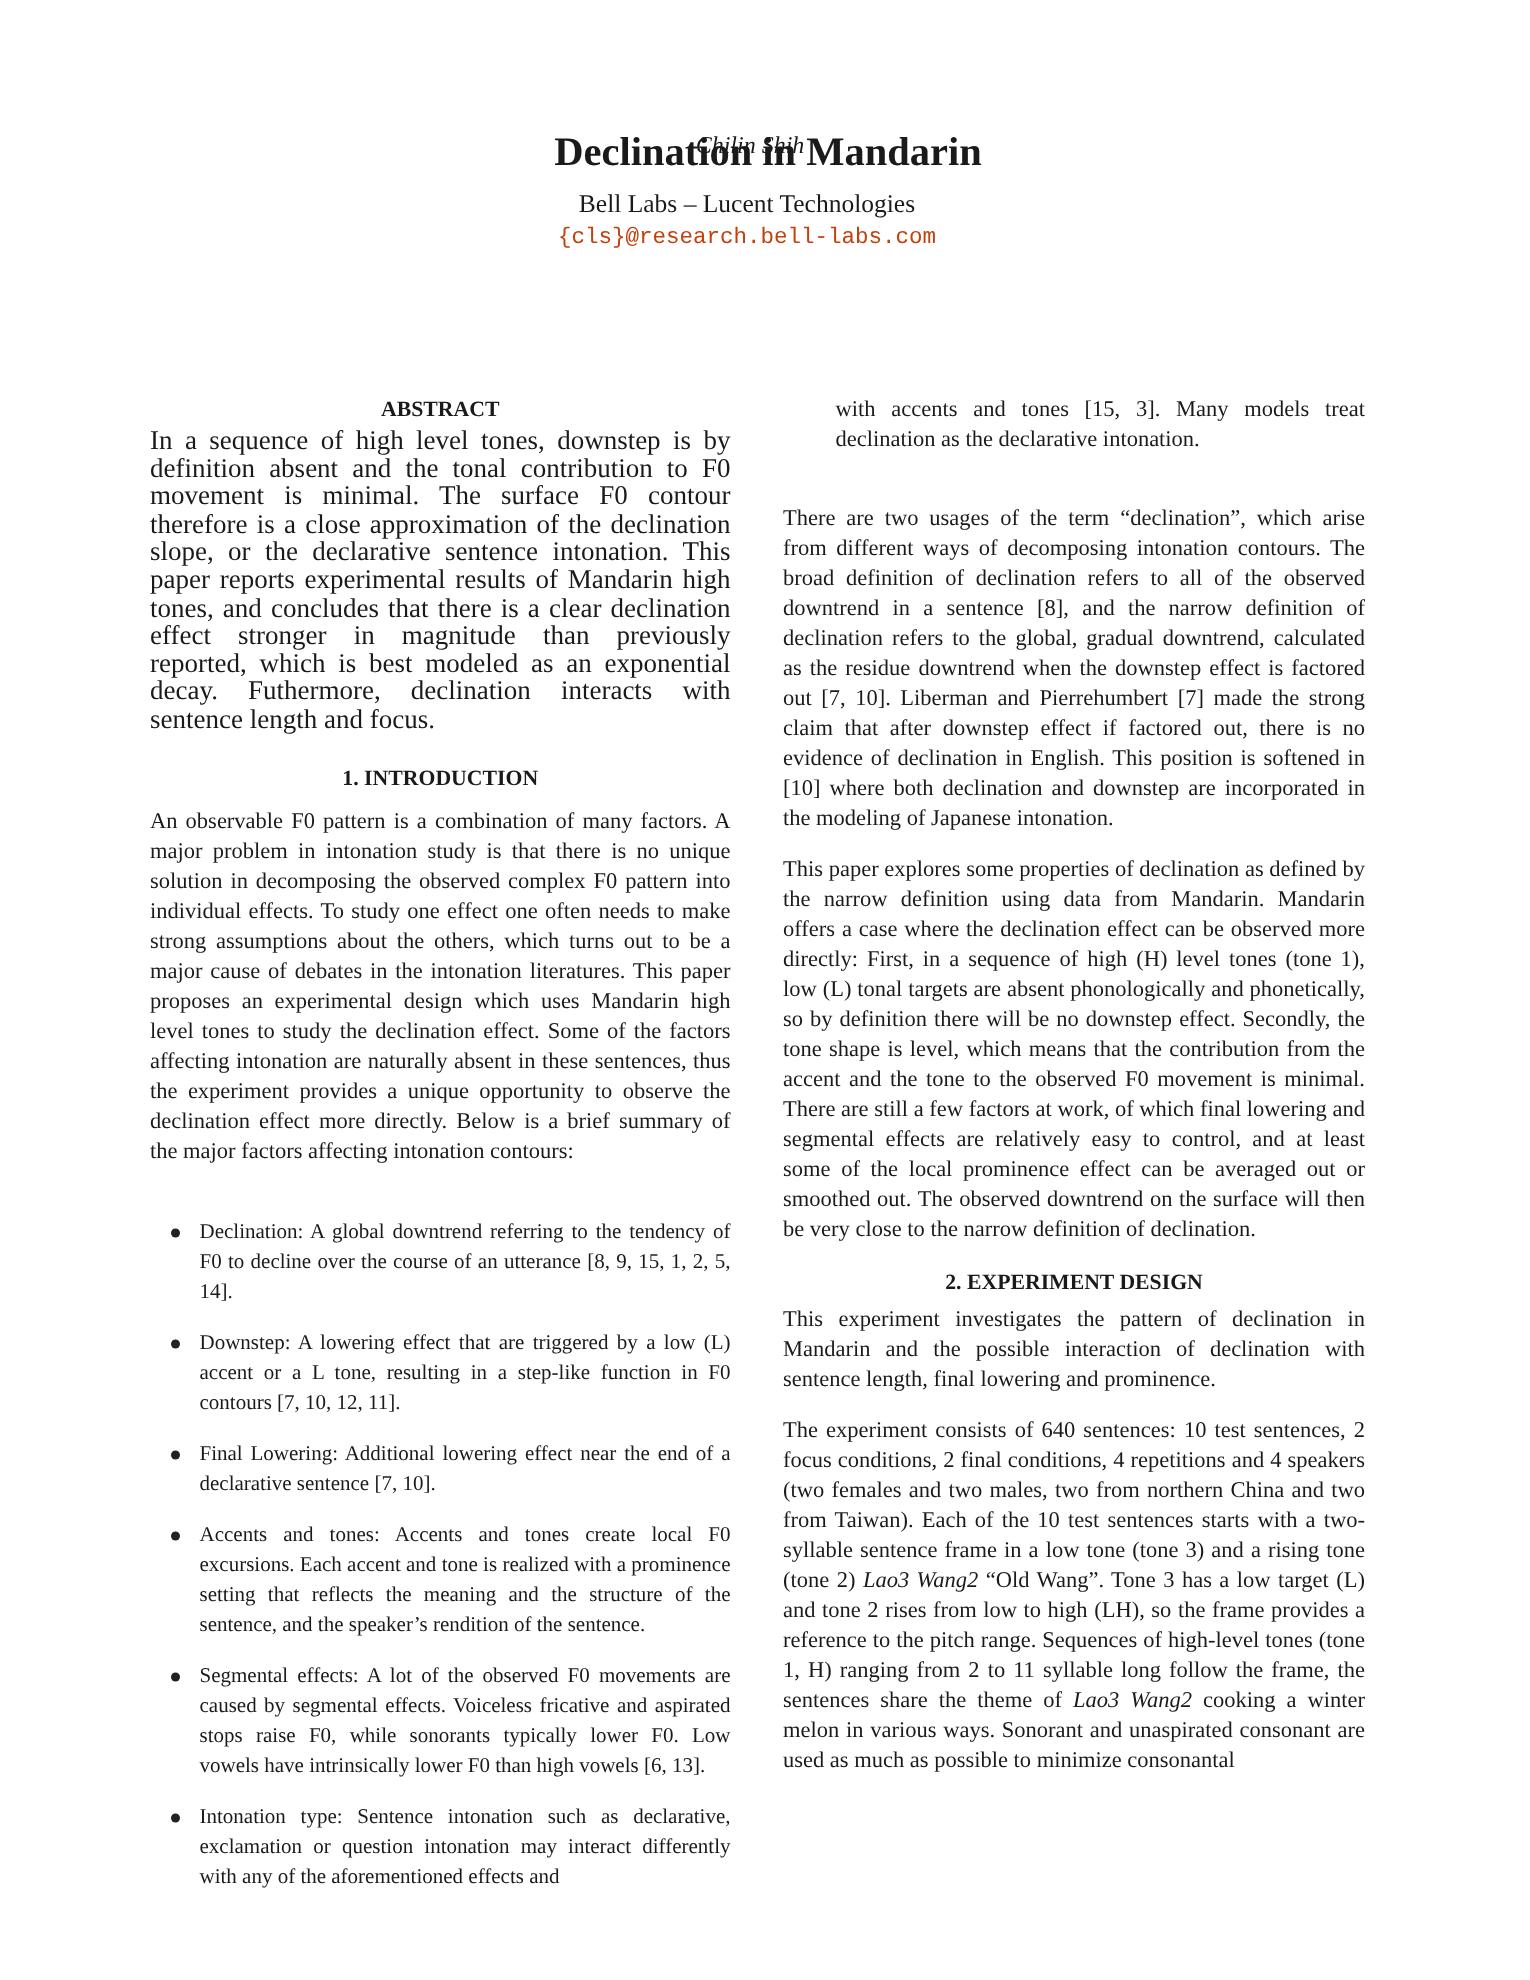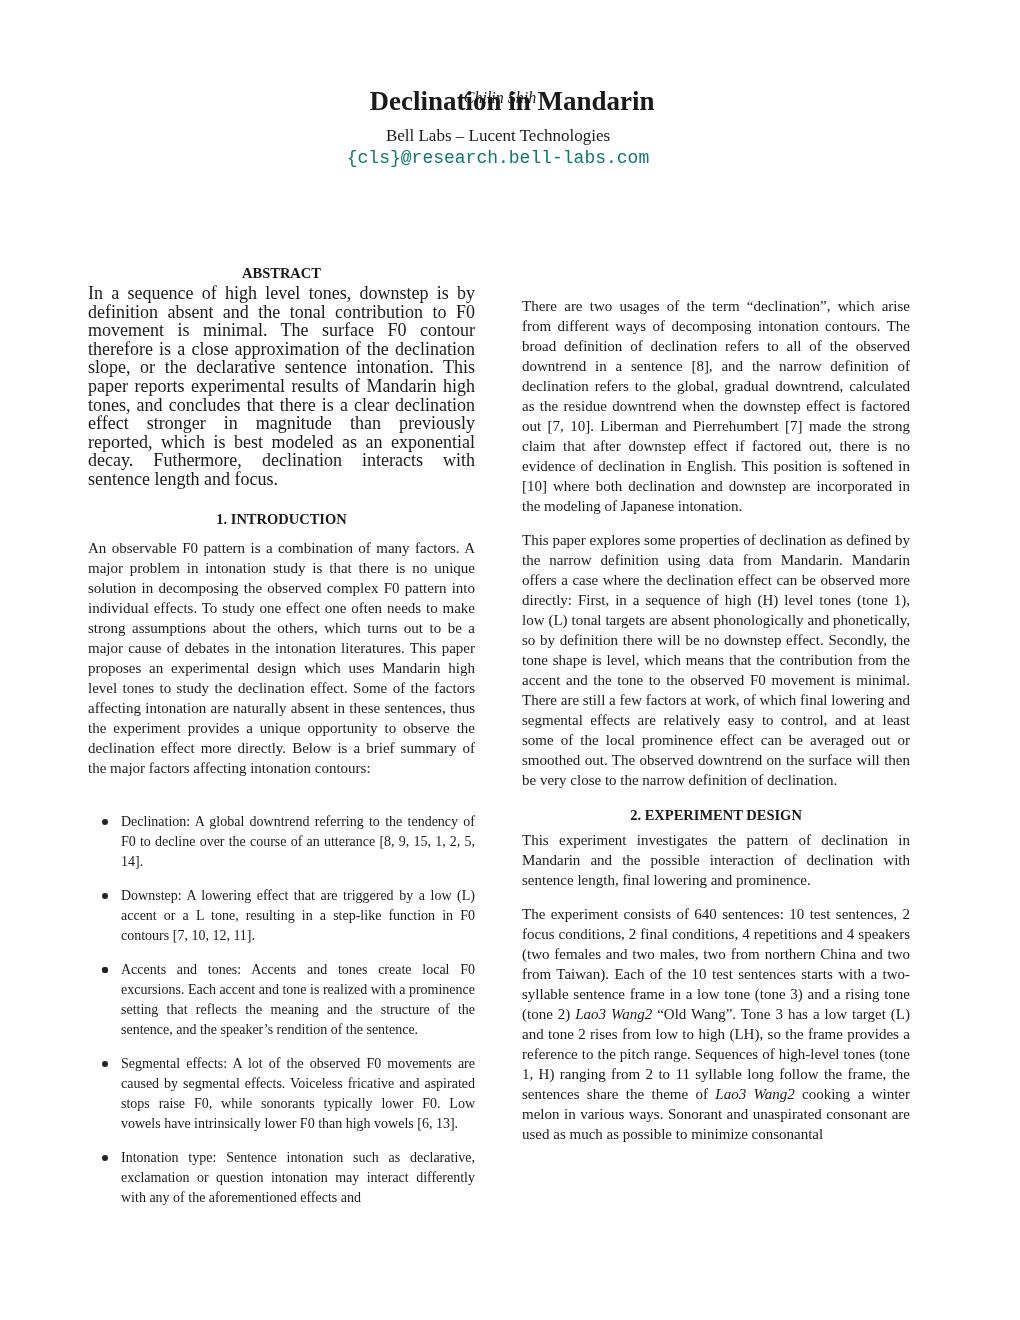--- a/index.html
+++ b/index.html
@@ -4,23 +4,23 @@
 <style>
   html, body { margin:0; padding:0; background:#ffffff; }
   body { width:1020px; height:1320px; position:relative; overflow:hidden; color:#1a1a1a;
          font-family:"Liberation Serif", serif; }
   .title { position:absolute; top:40px; left:12px; width:1000px; text-align:center;
            font-weight:bold; font-size:27px; line-height:34px;margin-top:44px; }
   .author { position:absolute; top:88px; left:0; width:1000px; text-align:center;
             font-style:italic; font-size:16px; line-height:20px; }
   .affil { position:absolute; top:124px; left:0; width:996px; text-align:center;
            font-size:17px; line-height:23px; }
-  .email { font-family:"Liberation Mono", monospace; font-size:18px; color:#0f766e; }
+  .email { font-family:"Liberation Mono", monospace; font-size:15px; color:#c2410c; }
   .col { position:absolute; top:263px; }
-  .col-left { left:88px; width:387px; }
+  .col-left { left:100px; width:387px; }
   .col-right { left:522px; width:388px; }
   h2 { margin:0; text-align:center; font-size:14.5px; font-weight:bold; line-height:20px; }
   .abstract-text { font-size:18px; line-height:18.6px; text-align:justify; margin:1px 0 0 0; }
   p { margin:0; font-size:15px; line-height:20px; text-align:justify; }
   ul.bullets { list-style:none; margin:0; padding:0; }
   ul.bullets li { position:relative; padding-left:33px; margin-bottom:14px;
                   font-size:14px; line-height:20px; text-align:justify; }
   ul.bullets li .dot { position:absolute; left:14px; top:7px; width:6px; height:6px;
                        border-radius:50%; background:#222; }
   .cont { padding-left:35px; }
@@ -40,28 +40,29 @@
   <h2>ABSTRACT</h2>
   <p class="abstract-text">In a sequence of high level tones, downstep is by definition absent and the tonal contribution to F0 movement is minimal. The surface F0 contour therefore is a close approximation of the declination slope, or the declarative sentence intonation. This paper reports experimental results of Mandarin high tones, and concludes that there is a clear declination effect stronger in magnitude than previously reported, which is best modeled as an exponential decay. Futhermore, declination interacts with sentence length and focus.</p>
   <div style="height:20px"></div>
   <h2>1. INTRODUCTION</h2>
   <div style="height:9px"></div>
   <p>An observable F0 pattern is a combination of many factors. A major problem in intonation study is that there is no unique solution in decomposing the observed complex F0 pattern into individual effects. To study one effect one often needs to make strong assumptions about the others, which turns out to be a major cause of debates in the intonation literatures. This paper proposes an experimental design which uses Mandarin high level tones to study the declination effect. Some of the factors affecting intonation are naturally absent in these sentences, thus the experiment provides a unique opportunity to observe the declination effect more directly. Below is a brief summary of the major factors affecting intonation contours:</p>
   <div style="height:34px"></div>
   <ul class="bullets">
     <li><span class="dot"></span><span>Declination: A global downtrend referring to the tendency of F0 to decline over the course of an utterance [8, 9, 15, 1, 2, 5, 14].</span></li>
     <li><span class="dot"></span><span>Downstep: A lowering effect that are triggered by a low (L) accent or a L tone, resulting in a step-like function in F0 contours [7, 10, 12, 11].</span></li>
-    <li><span class="dot"></span></li>
+    <li><span class="dot"></span><span>Final Lowering: Additional lowering effect near the end of a declarative sentence [7, 10].</span></li>
     <li><span class="dot"></span><span>Accents and tones: Accents and tones create local F0 excursions. Each accent and tone is realized with a prominence setting that reflects the meaning and the structure of the sentence, and the speaker’s rendition of the sentence.</span></li>
     <li><span class="dot"></span><span>Segmental effects: A lot of the observed F0 movements are caused by segmental effects. Voiceless fricative and aspirated stops raise F0, while sonorants typically lower F0. Low vowels have intrinsically lower F0 than high vowels [6, 13].</span></li>
     <li><span class="dot"></span><span>Intonation type: Sentence intonation such as declarative, exclamation or question intonation may interact differently with any of the aforementioned effects and</span></li>
   </ul>
 </div>
 
 <div class="col col-right">
+  <p class="cont">with accents and tones [15, 3]. Many models treat declination as the declarative intonation.</p>
   <div style="height:33px"></div>
   <p>There are two usages of the term “declination”, which arise from different ways of decomposing intonation contours. The broad definition of declination refers to all of the observed downtrend in a sentence [8], and the narrow definition of declination refers to the global, gradual downtrend, calculated as the residue downtrend when the downstep effect is factored out [7, 10]. Liberman and Pierrehumbert [7] made the strong claim that after downstep effect if factored out, there is no evidence of declination in English. This position is softened in [10] where both declination and downstep are incorporated in the modeling of Japanese intonation.</p>
   <div style="height:14px"></div>
   <p>This paper explores some properties of declination as defined by the narrow definition using data from Mandarin. Mandarin offers a case where the declination effect can be observed more directly: First, in a sequence of high (H) level tones (tone 1), low (L) tonal targets are absent phonologically and phonetically, so by definition there will be no downstep effect. Secondly, the tone shape is level, which means that the contribution from the accent and the tone to the observed F0 movement is minimal. There are still a few factors at work, of which final lowering and segmental effects are relatively easy to control, and at least some of the local prominence effect can be averaged out or smoothed out. The observed downtrend on the surface will then be very close to the narrow definition of declination.</p>
   <div style="height:15px"></div>
   <h2>2. EXPERIMENT DESIGN</h2>
   <div style="height:5px"></div>
   <p>This experiment investigates the pattern of declination in Mandarin and the possible interaction of declination with sentence length, final lowering and prominence.</p>
   <div style="height:14px"></div>
   <p><span>The experiment consists of 640 sentences: 10 test sentences, 2 focus conditions, 2 final conditions, 4 repetitions and 4 speakers (two females and two males, two from northern China and two from Taiwan). Each of the 10 test sentences starts with a two-syllable sentence frame in a low tone (tone 3) and a rising tone (tone 2) </span><i>Lao3 Wang2</i><span> “Old Wang”. Tone 3 has a low target (L) and tone 2 rises from low to high (LH), so the frame provides a reference to the pitch range. Sequences of high-level tones (tone 1, H) ranging from 2 to 11 syllable long follow the frame, the sentences share the theme of </span><i>Lao3 Wang2</i><span> cooking a winter melon in various ways. Sonorant and unaspirated consonant are used as much as possible to minimize consonantal</span></p>

